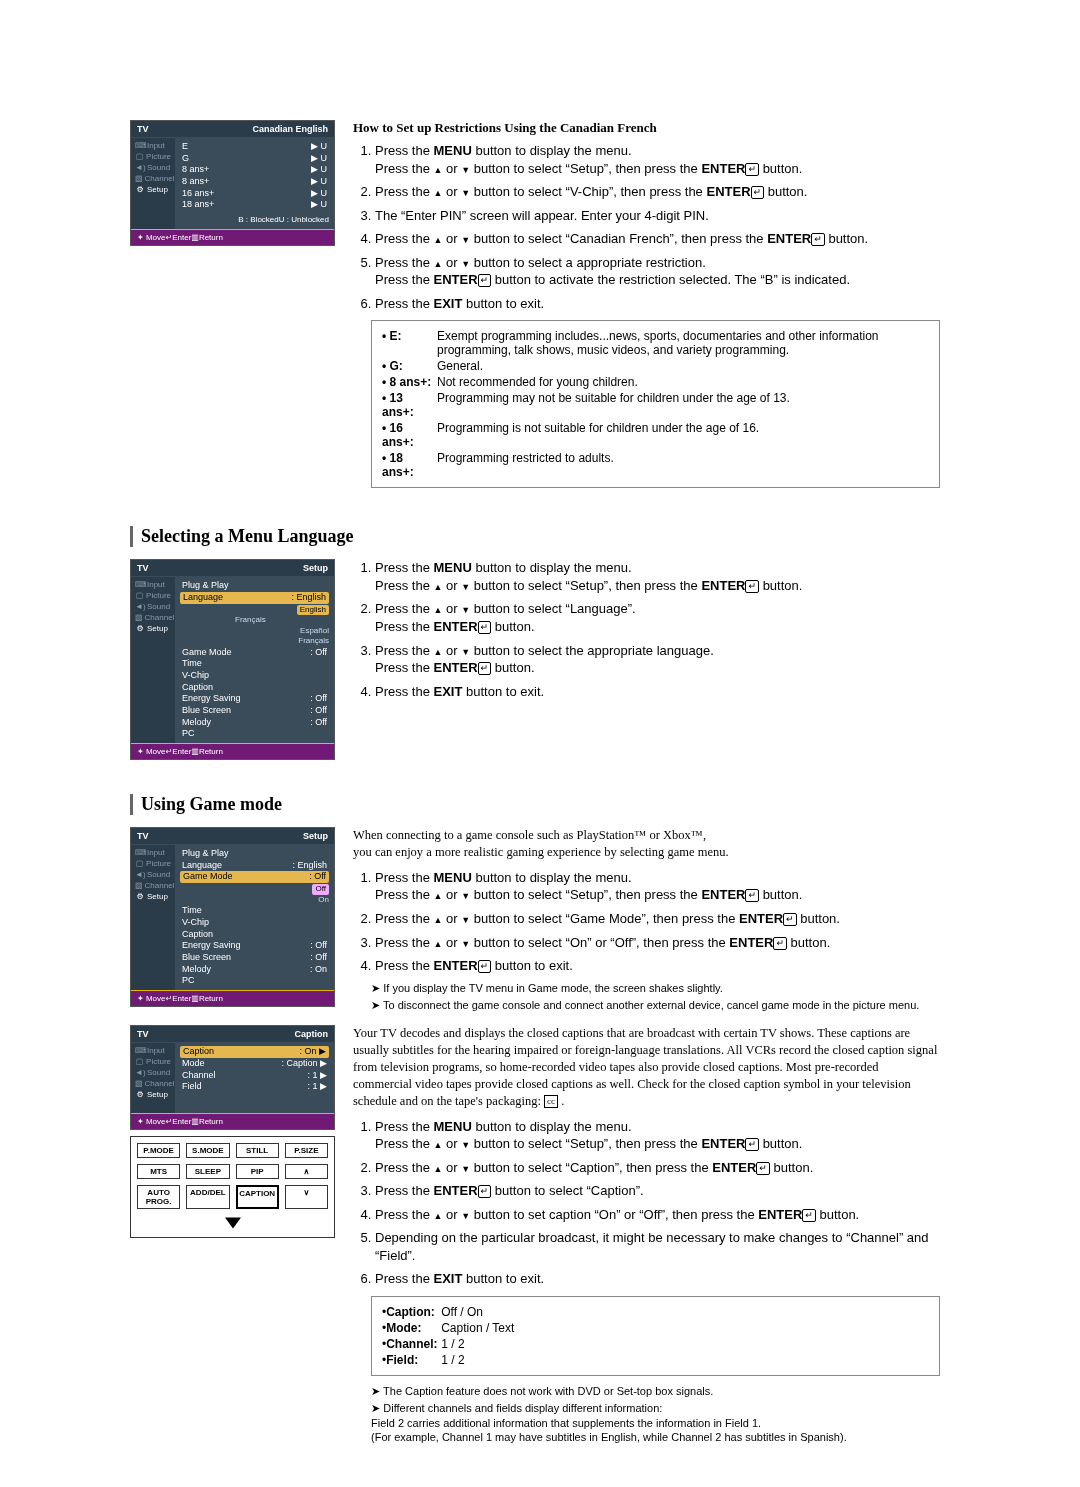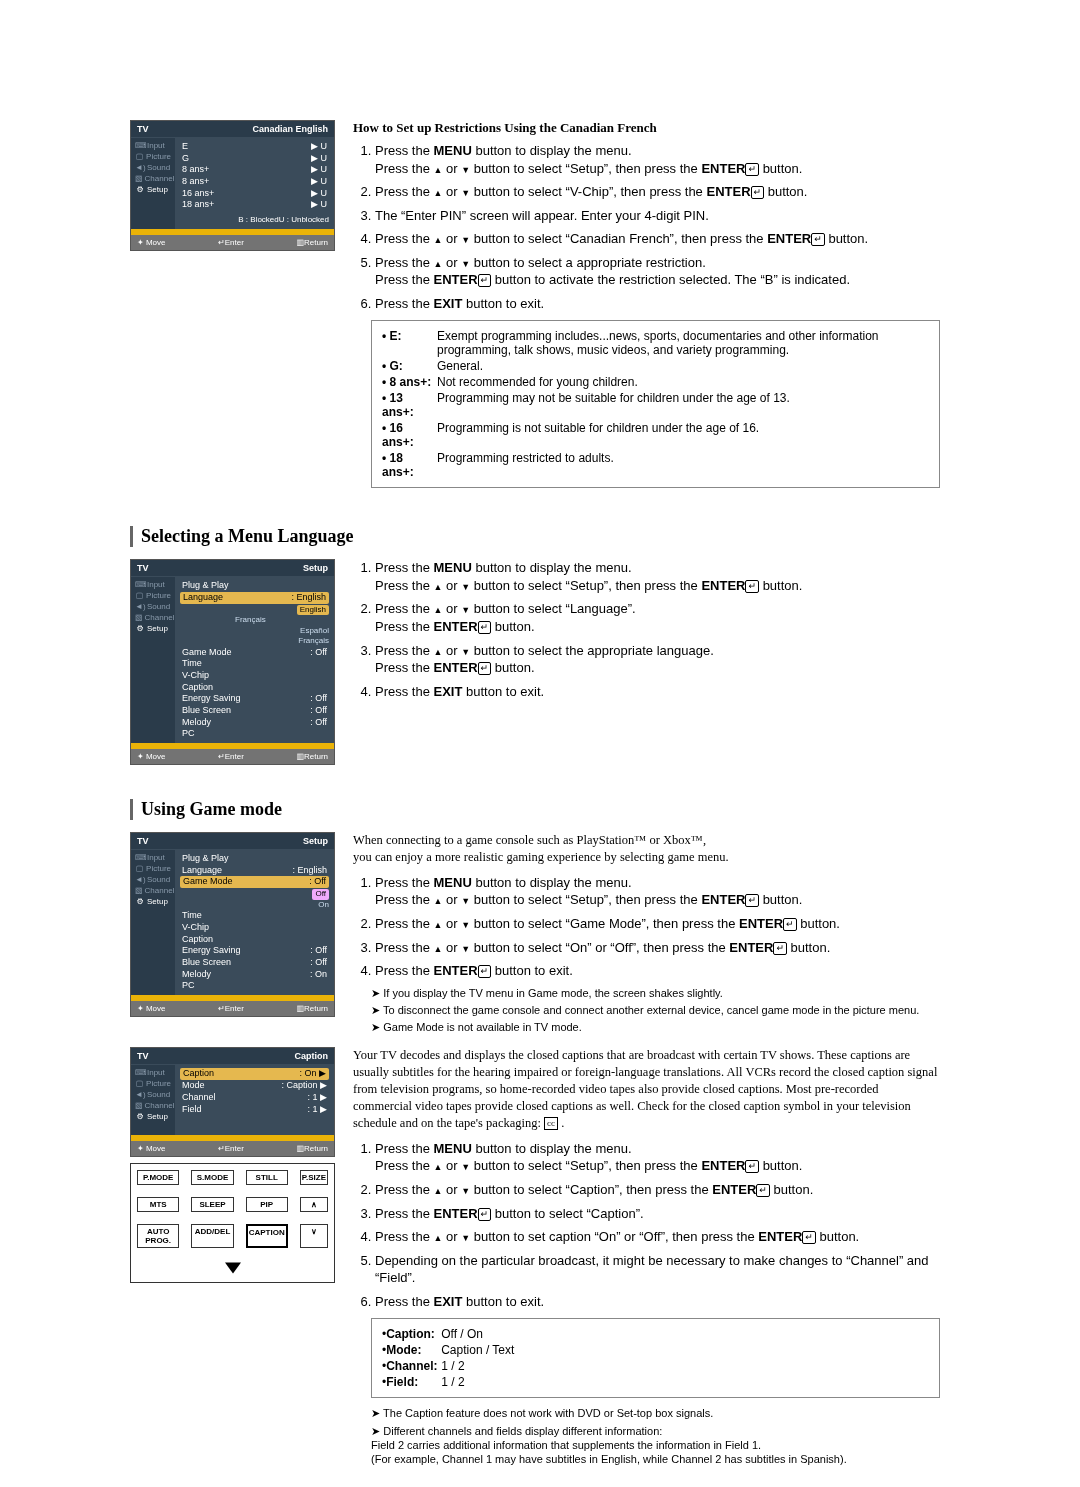--- a/index.html
+++ b/index.html
@@ -72,26 +72,25 @@
 .tv-content {
   background: #3a4b5a;
   flex: 1;
   padding: 3px 5px;
   line-height: 1.3;
 }
 .tv-row { display:flex; justify-content:space-between; padding:0 2px; }
 .tv-row.hl { background:#e5b84f; color:#000; border-radius:2px; padding:0 3px; }
 .tv-sub { font-size:8px; color:#cde; margin-left:55px; }
 .tv-footer {
-  background: #737373;
+  background: #701a75;
   display: flex;
-  justify-content: space-between;
   padding: 3px 6px;
   font-size: 8px;
-  border-top: 6px solid #eab308;
+  border-top: 1px solid #eab308;
 }
 .sub-heading {
   font-family: Georgia, 'Times New Roman', serif;
   font-weight: bold;
   font-size: 13px;
   margin-bottom: 6px;
 }
 ol.steps {
   list-style: decimal;
   margin: 0;
@@ -118,21 +117,21 @@
 .note-row { display:flex; margin:2px 0; }
 .note-key { flex:0 0 55px; font-weight:bold; }
 .arrow-list {
   list-style:none; margin:6px 0 0 18px; padding:0;
   font-size:11px;
 }
 .arrow-list li { margin:3px 0; line-height:1.3; }
 .arrow-list li::before { content:"➤ "; }
 .remote-grid {
   border:1px solid #333; padding:6px; font-size:8px; font-weight:bold;
-  display:grid; grid-template-columns:repeat(2,1fr); gap:12px;
+  display:grid; grid-template-columns:repeat(4,1fr); gap:6px;
   margin-top:6px;
 }
 .remote-btn {
   border:1px solid #333; text-align:center; padding:2px 1px;
 }
 .remote-point {
   grid-column:1 / span 4; text-align:center; padding-top:2px;
 }
 .remote-point svg { width:16px; height:12px; }
 .intro {
@@ -403,21 +402,20 @@
       <div class="intro" id="intro3">When connecting to a game console such as PlayStation™ or Xbox™,<br>you can enjoy a more realistic gaming experience by selecting game menu.</div>
       <ol class="steps" id="steps3">
           <li>Press the <b>MENU</b> button to display the menu.<br>Press the <span class="sym-up"></span> or <span class="sym-dn"></span> button to select “Setup”, then press the <b>ENTER</b><span class="sym-enter"></span> button.</li>
           <li>Press the <span class="sym-up"></span> or <span class="sym-dn"></span> button to select “Game Mode”, then press the <b>ENTER</b><span class="sym-enter"></span> button.</li>
           <li>Press the <span class="sym-up"></span> or <span class="sym-dn"></span> button to select “On” or “Off”, then press the <b>ENTER</b><span class="sym-enter"></span> button.</li>
           <li>Press the <b>ENTER</b><span class="sym-enter"></span> button to exit.</li>
         </ol>
       <ul class="arrow-list" id="arrows3">
           <li>If you display the TV menu in Game mode, the screen shakes slightly.</li>
           <li>To disconnect the game console and connect another external device, cancel game mode in the picture menu.</li>
-          <li>Game Mode is not available in TV mode.</li>
         </ul>
     </div>
   </div>
 
   <div class="two-col">
     <div class="left-col">
       <div class="tv-menu">
         <div class="tv-header">
             <span>TV</span>
             <span>Caption</span>

